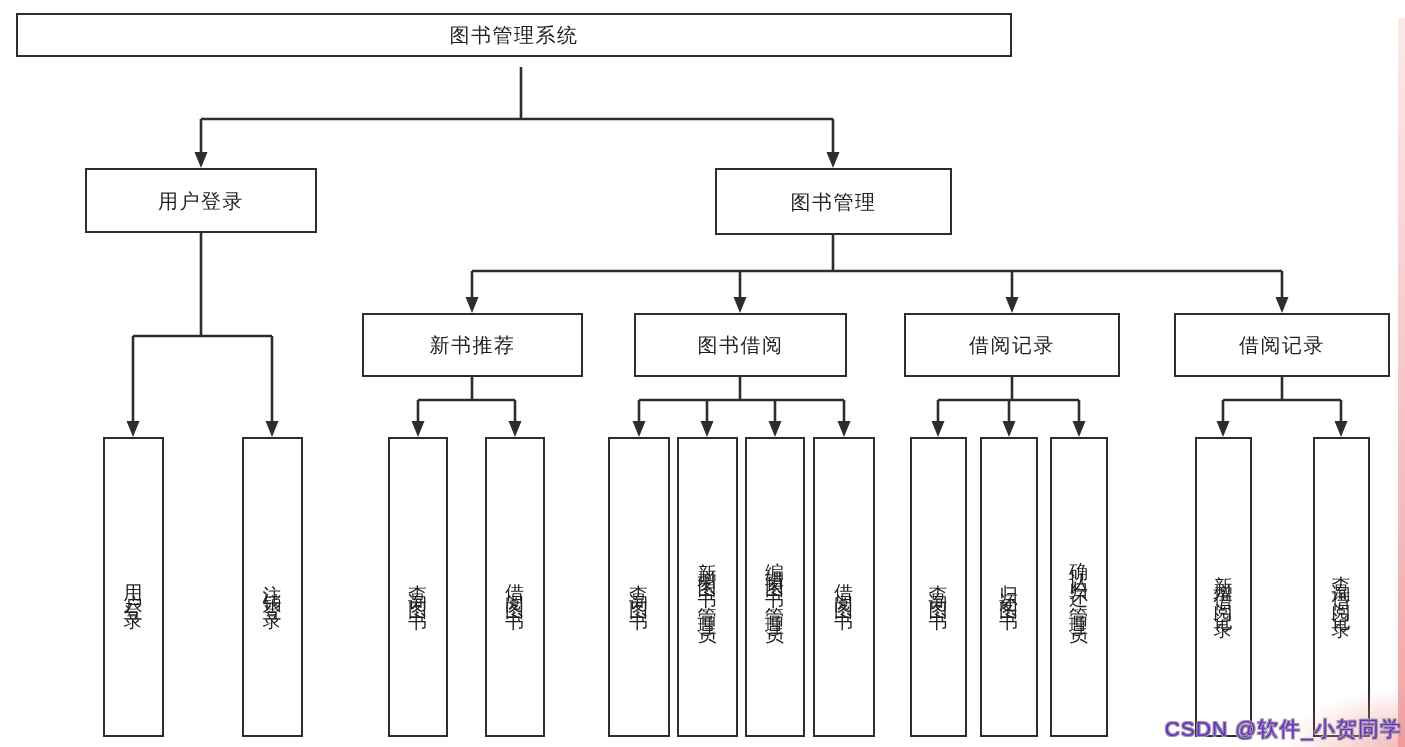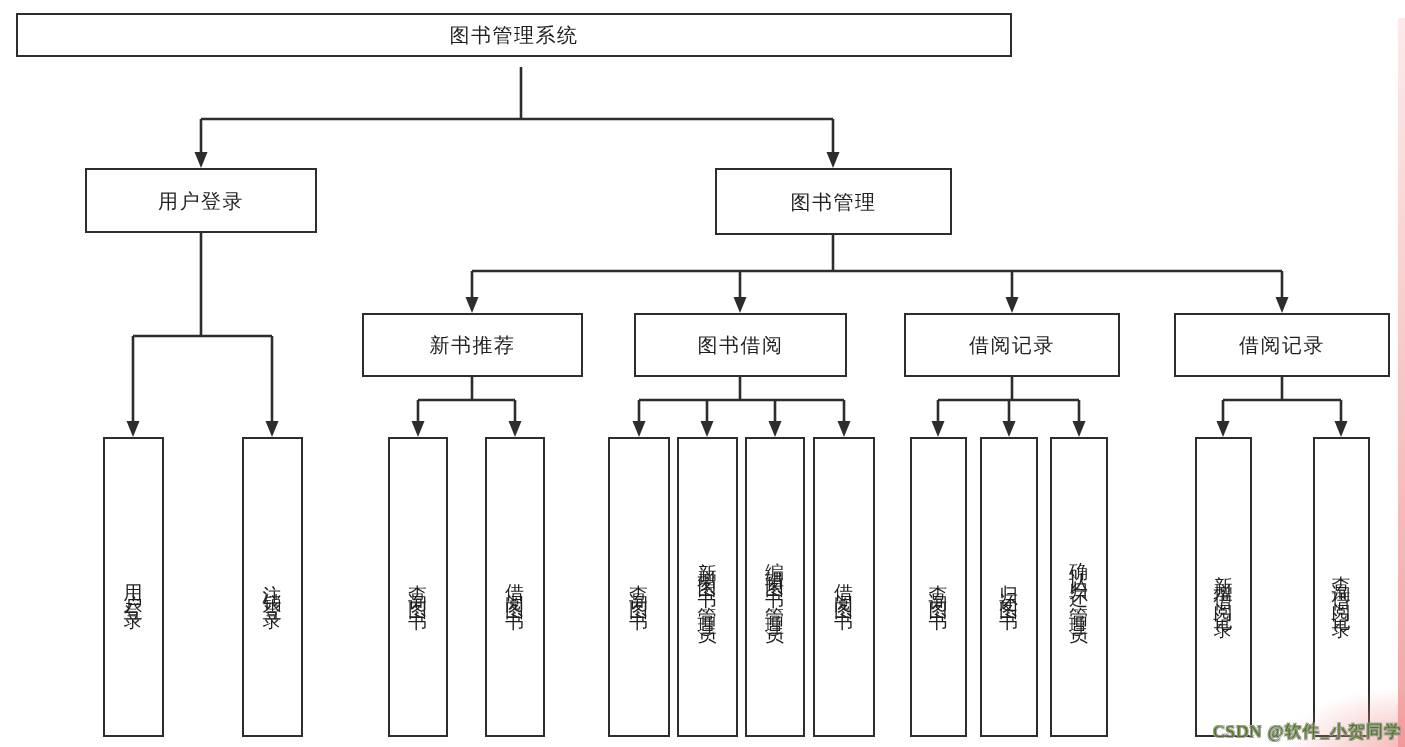--- a/index.html
+++ b/index.html
@@ -21,23 +21,22 @@
   .pink-edge {
     position:absolute; right:0; top:18px; bottom:0; width:7px; z-index:3;
     background:linear-gradient(to bottom, rgba(243,172,172,0.25), rgba(239,148,148,0.85));
   }
   .pink-corner {
     position:absolute; right:0; bottom:0; width:120px; height:58px; z-index:3;
     background:radial-gradient(ellipse at 100% 100%, rgba(239,148,148,0.65), rgba(239,148,148,0) 72%);
   }
   .watermark {
     position:absolute; right:3px; bottom:4px; z-index:4; white-space:nowrap;
-    font-size:17px; letter-spacing:1px; color:#4d7c0f;
+    font-size:21px; letter-spacing:1px; color:#6d28d9;
     text-shadow:-1px -1px 0 #9c9c9c, 1px -1px 0 #9c9c9c, -1px 1px 0 #9c9c9c, 1px 1px 0 #9c9c9c;
-    font-family:Liberation Serif, serif;
   }
 </style>
 </head>
 <body>
 
 <div class="stage">
 
   <svg class="connectors" width="1405" height="747" viewBox="0 0 1405 747">
     <g stroke="#2d2d2d" stroke-width="2.6" fill="none">
       <path d="M521 67 V119 M201 119 H833 M201 119 V155 M833 119 V155"></path>

